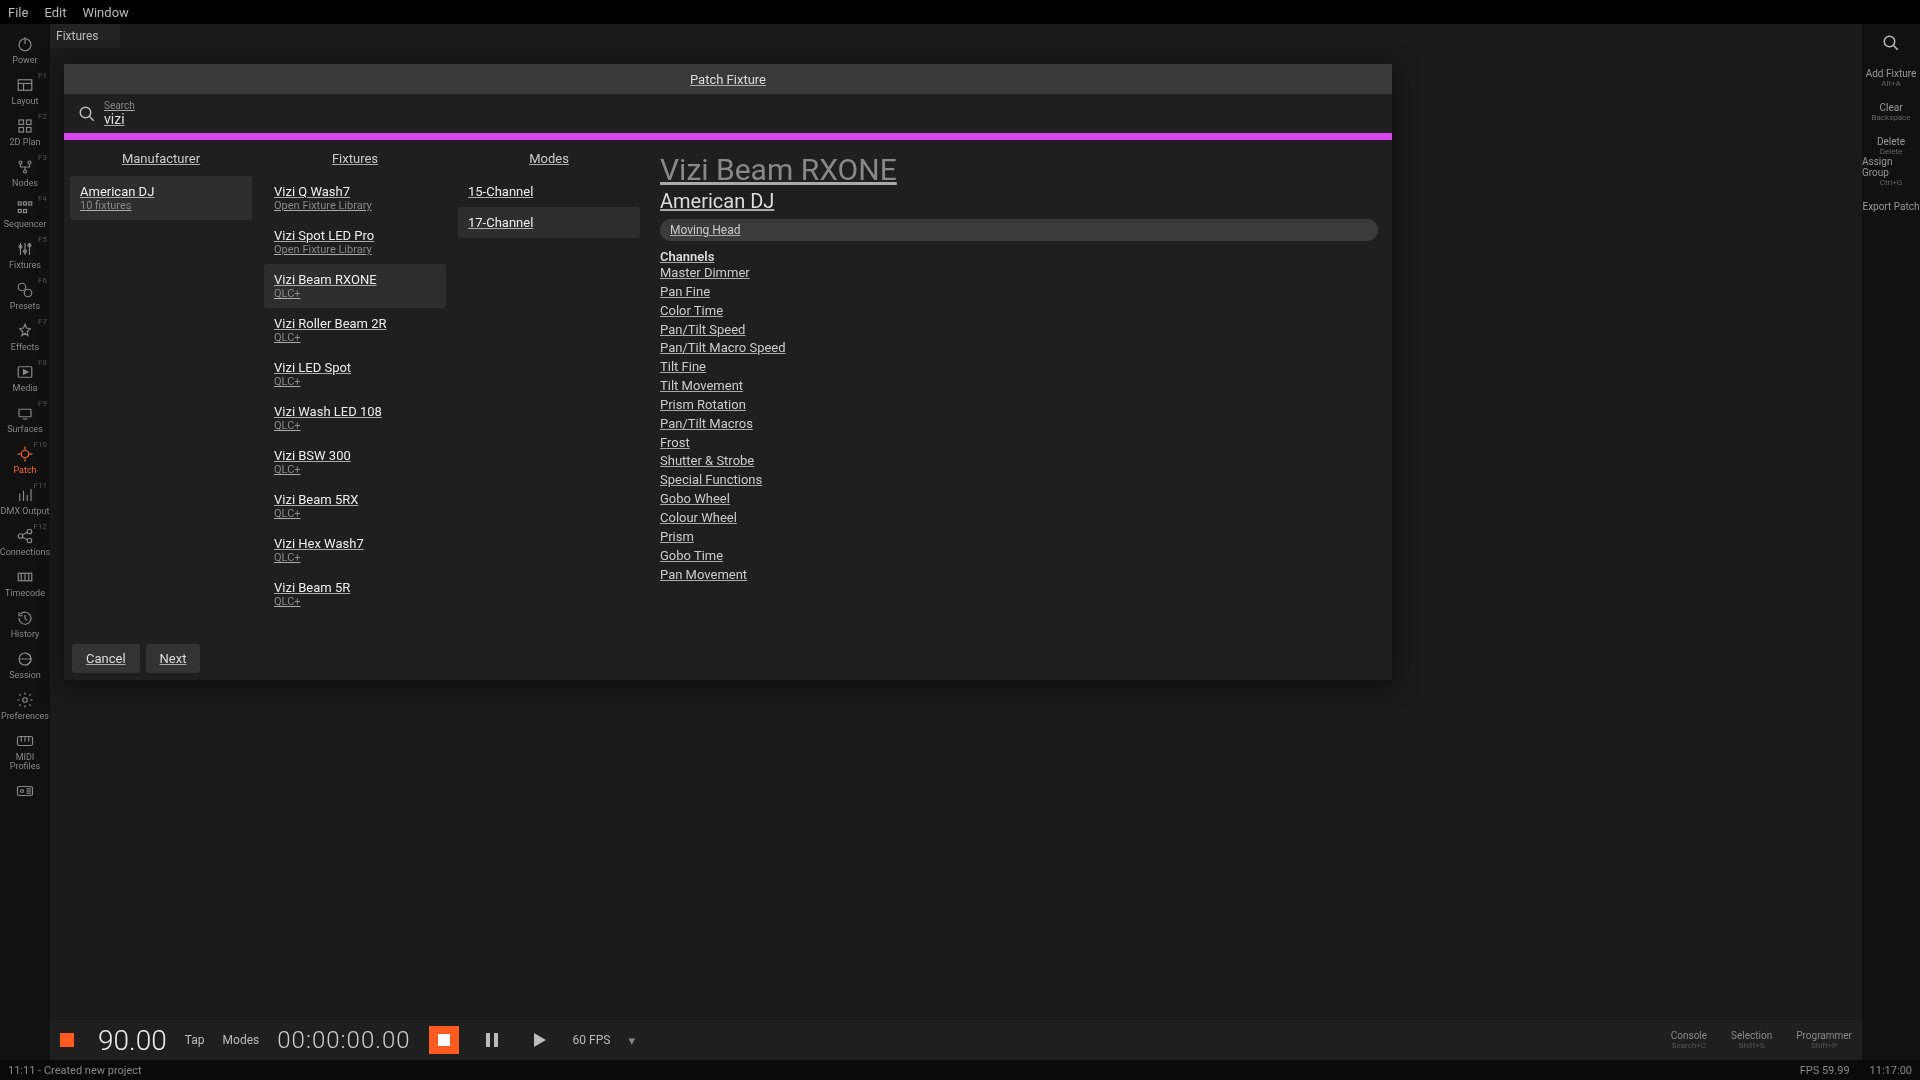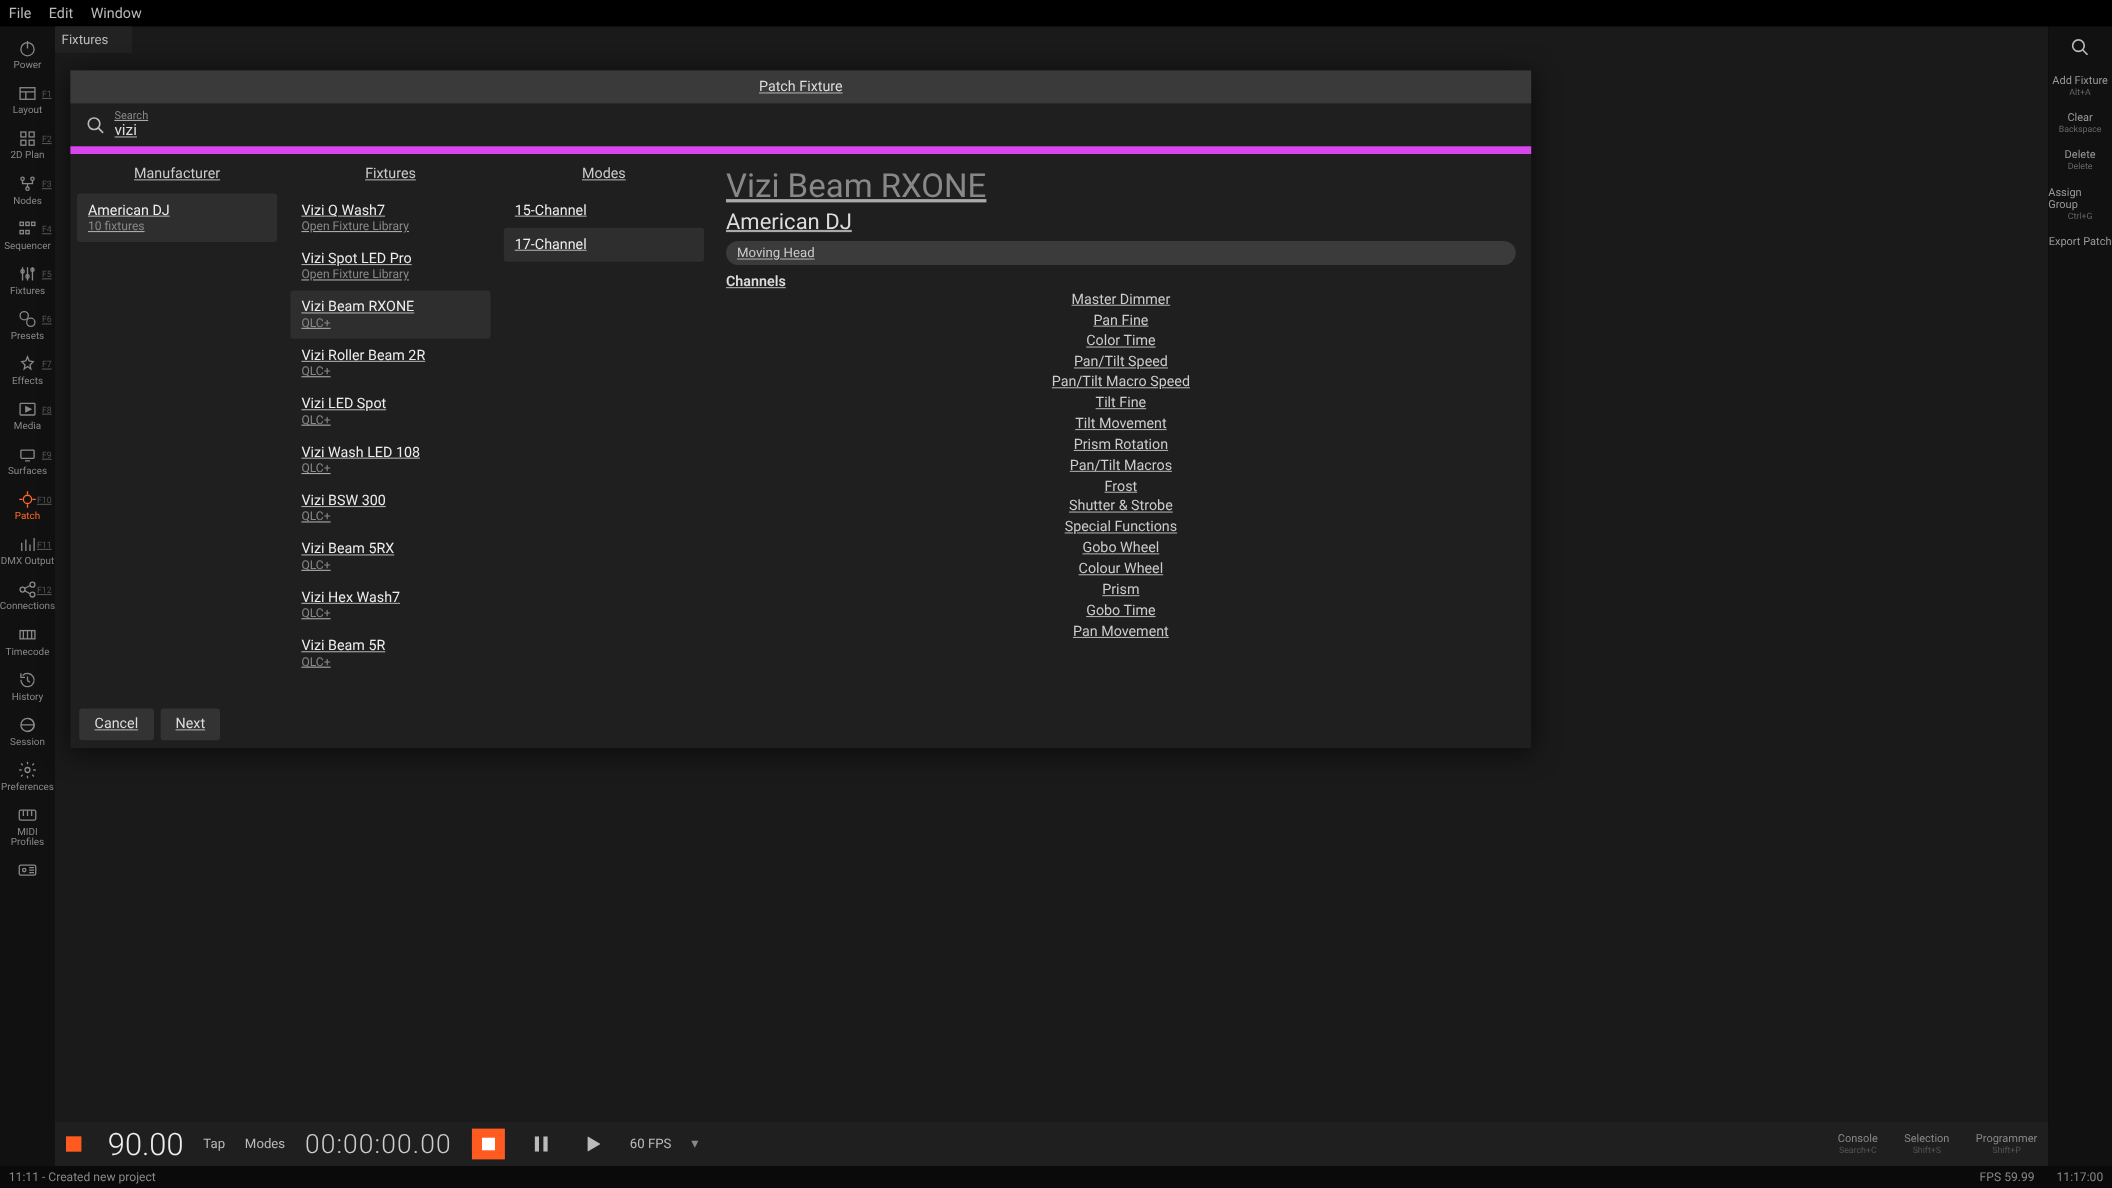--- a/index.html
+++ b/index.html
@@ -4,21 +4,21 @@
 <style>
   * { box-sizing: border-box; margin: 0; padding: 0; font-family: -apple-system, BlinkMacSystemFont, "Segoe UI", Roboto, sans-serif; }
   html, body { width: 1920px; height: 1080px; background: #000; color: #aaa; overflow: hidden; font-size: 13px; }
   .menubar { height: 24px; display: flex; align-items: center; padding: 0 8px; gap: 16px; color: #bbb; }
   .menubar span { cursor: default; }
   .app-body { position: relative; height: 1056px; display: flex; }
   
   .lsidebar { width: 50px; background: #111; display: flex; flex-direction: column; align-items: center; padding-top: 4px; }
   .lsidebar .item { width: 50px; display: flex; flex-direction: column; align-items: center; justify-content: center; padding: 6px 0 4px; position: relative; color: #888; cursor: default; }
   .lsidebar .item.active { color: #ff6a2b; }
-  .lsidebar .item .fkey { position: absolute; top: 12px; right: 3px; font-size: 8px; color: #555; text-decoration: underline; }
+  .lsidebar .item .fkey { position: absolute; top: 2px; right: 3px; font-size: 8px; color: #555; }
   .lsidebar .item .ico { width: 20px; height: 20px; display: flex; align-items: center; justify-content: center; }
   .lsidebar .item .lbl { font-size: 9px; margin-top: 2px; text-align: center; line-height: 1; }
   
   .maincol { flex: 1; background: #1a1a1a; display: flex; flex-direction: column; }
   .maincol .tab { height: 24px; background: #222; color: #bbb; font-size: 12px; padding-left: 6px; display: flex; align-items: center; width: 70px; }
   
   .rsidebar { width: 58px; background: #111; display: flex; flex-direction: column; align-items: center; padding-top: 8px; gap: 14px; }
   .rsidebar .ritem { display: flex; flex-direction: column; align-items: center; color: #999; font-size: 10px; cursor: default; }
   .rsidebar .ritem .sub { font-size: 8px; color: #666; }
   .rsidebar .ricon { width: 22px; height: 22px; display: flex; align-items: center; justify-content: center; }
@@ -52,21 +52,21 @@
   .dialog .col.detail { flex:1; padding: 8px 14px; }
   .dialog .colheader { height: 36px; display:flex; align-items:center; justify-content:center; font-size:13px; color:#ccc; }
   .dialog .listitem { padding: 8px 10px; border-radius: 3px; cursor: default; }
   .dialog .listitem .p { font-size: 13px; color: #eee; }
   .dialog .listitem .s { font-size: 11px; color: #888; }
   .dialog .listitem.sel { background: #2e2e2e; }
   .dialog .detail h1 { font-size: 30px; font-weight: 400; color: #888; margin-top: 4px; }
   .dialog .detail h2 { font-size: 20px; font-weight: 400; color: #ddd; margin-top: 2px; }
   .dialog .detail .chip { display:inline-block; background: #3b3b3b; color:#ccc; padding: 4px 10px; border-radius: 14px; font-size: 12px; margin-top: 6px; }
   .dialog .detail .sect { font-weight: 600; color:#ddd; margin-top: 8px; font-size: 13px; }
-  .dialog .detail .chline { font-size: 13px; color:#ccc; line-height: 1.45; text-align: center; }
+  .dialog .detail .chline { font-size: 13px; color:#ccc; line-height: 1.45; }
   .dialog .footer { height: 44px; display:flex; align-items:center; padding: 0 8px; gap: 6px; }
   .dialog .footer button { background:#333; color:#ddd; border:none; padding: 7px 14px; border-radius:3px; font-size:13px; cursor:default; }
   svg { display:block; }
 </style>
 </head>
 <body>
 
 <div class="menubar">
   <span>File</span>
   <span>Edit</span>
@@ -301,21 +301,21 @@
     </div>
     <div id="rsidebar-items">
         <div class="ritem" style="margin-bottom: 14px;">
           <span>Add Fixture</span>
           <span class="sub">Alt+A</span>
         </div>
         <div class="ritem" style="margin-bottom: 14px;">
           <span>Clear</span>
           <span class="sub">Backspace</span>
         </div>
-        <div class="ritem" style="margin-bottom: 14px;">
+        <div class="ritem" style="">
           <span>Delete</span>
           <span class="sub">Delete</span>
         </div>
         <div class="ritem" style="margin-bottom: 14px;">
           <span>Assign Group</span>
           <span class="sub">Ctrl+G</span>
         </div>
         <div class="ritem" style="margin-bottom: 14px;">
           <span>Export Patch</span>
         </div>

